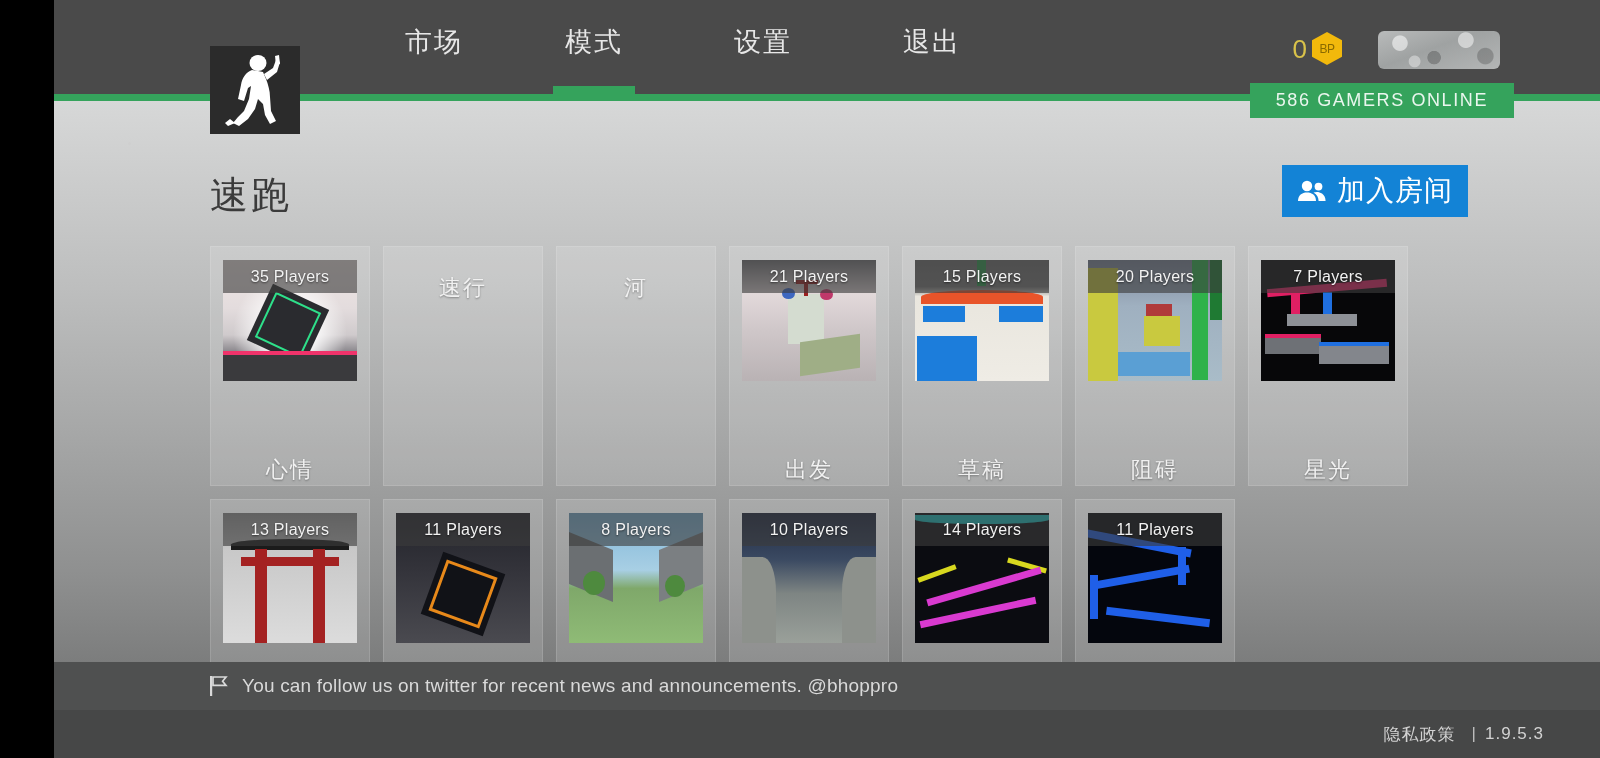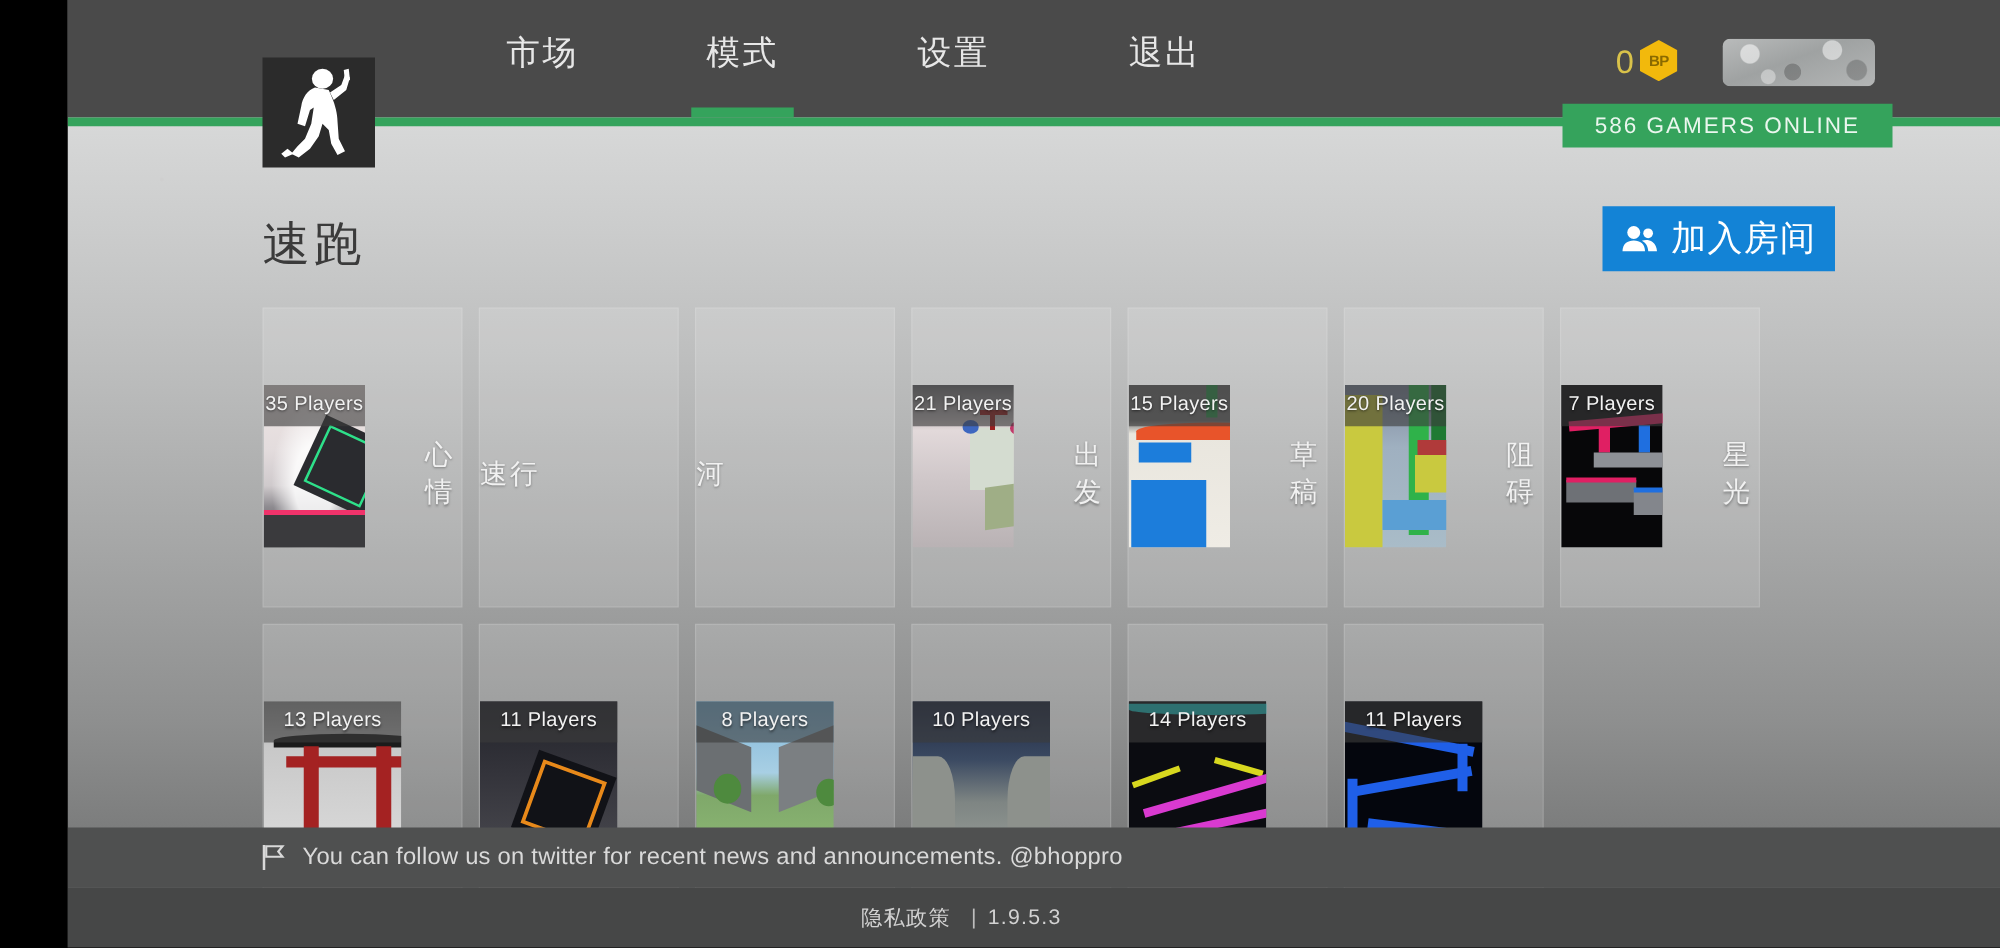--- a/index.html
+++ b/index.html
@@ -53,21 +53,21 @@
   .currency{
     position:absolute; right:258px; top:32px; display:flex; align-items:center; gap:5px;
   }
   .currency .amt{ color:#d9c24a; font-size:26px; line-height:1; }
   .bp-badge{ width:30px; height:33px; position:relative; }
   .bp-badge .hex{
     width:30px; height:33px; background:#f2b90c;
     clip-path:polygon(50% 0%,100% 25%,100% 75%,50% 100%,0% 75%,0% 25%);
     display:flex; align-items:center; justify-content:center;
   }
-  .bp-badge .lbl{ color:#8a6a00; font-size:12px; font-weight:bold; letter-spacing:-0.5px; }
+  .bp-badge .lbl{ color:#8a6a00; font-size:12px; font-weight:normal; letter-spacing:-0.5px; }
 
   .profile-chip{
     position:absolute; right:100px; top:31px; width:122px; height:38px; border-radius:6px;
     background:
       radial-gradient(circle at 18% 32%, rgba(255,255,255,.55) 0 7%, rgba(0,0,0,0) 8%),
       radial-gradient(circle at 46% 70%, rgba(0,0,0,.22) 0 9%, rgba(0,0,0,0) 10%),
       radial-gradient(circle at 72% 24%, rgba(255,255,255,.5) 0 8%, rgba(0,0,0,0) 9%),
       radial-gradient(circle at 88% 66%, rgba(0,0,0,.2) 0 7%, rgba(0,0,0,0) 8%),
       radial-gradient(circle at 30% 80%, rgba(255,255,255,.38) 0 6%, rgba(0,0,0,0) 7%),
       linear-gradient(160deg,#b9bbbb 0%,#9fa2a2 45%,#b4b6b6 100%);
@@ -91,21 +91,21 @@
   .join-btn svg{ width:30px; height:24px; fill:#fff; }
 
   
   .grid{
     position:absolute; left:156px; top:246px; width:1198px;
     display:grid; grid-template-columns:repeat(7,160px); gap:13px;
   }
   .card{
     width:160px; height:240px; background:rgba(255,255,255,.14);
     border:1px solid rgba(255,255,255,.13);
-    display:flex; flex-direction:row; align-items:center; cursor:pointer;gap:48px;
+    display:flex; flex-direction:column; align-items:center; cursor:pointer;gap:48px;
   }
   .thumb-wrap{
     position:relative; width:134px; height:130px; margin-top:13px; overflow:hidden;
   }
   .thumb{ position:absolute; inset:0; }
   .players-bar{
     position:absolute; left:0; top:0; width:100%; height:33px;
     background:rgba(60,60,60,.62);
     display:flex; align-items:center; justify-content:center;
     color:#f2f2f2; font-size:16px; letter-spacing:.3px;
@@ -119,25 +119,25 @@
   
   .footer-bar{
     position:absolute; left:0; bottom:48px; width:1546px; height:48px;
     background:#4f5050; display:flex; align-items:center;
   }
   .footer-bar .flag{ margin-left:156px; width:18px; height:20px; }
   .footer-bar .txt{ margin-left:14px; color:#d9d9d9; font-size:19px; letter-spacing:.2px; }
 
   .footer-bottom{
     position:absolute; left:0; bottom:0; width:1546px; height:48px;
-    background:#464747; display:flex; align-items:center; justify-content:center;
+    background:#464747; display:flex; align-items:center; justify-content:flex-end;
   }
   .footer-bottom .privacy{ color:#d2d2d2; font-size:17px; letter-spacing:1px; cursor:pointer; }
   .footer-bottom .sep{ color:#bdbdbd; font-size:17px; margin:0 9px 0 16px; }
-  .footer-bottom .ver{ color:#d2d2d2; font-size:17px; margin-right:116px; letter-spacing:1px; }
+  .footer-bottom .ver{ color:#d2d2d2; font-size:17px; margin-right:56px; letter-spacing:1px; }
 
   .speck{ position:absolute; left:74px; top:142px; width:3px; height:3px; background:#cfcfcf; border-radius:50%; }
 </style>
 </head>
 <body>
 
 <div class="screen">
 
   <div class="letterbox-left"></div>
 

